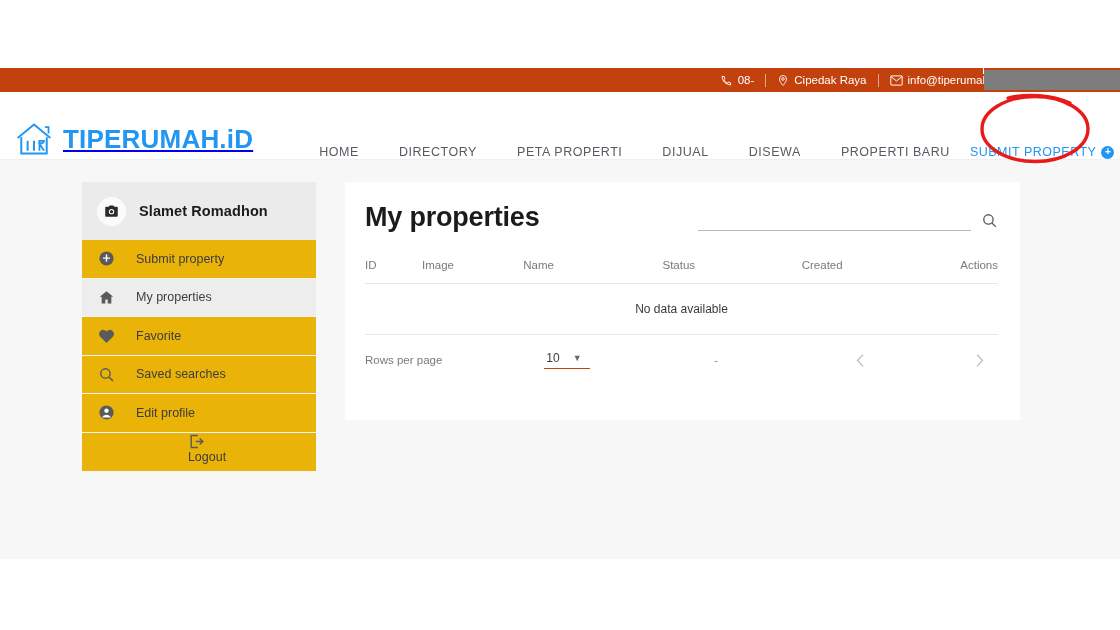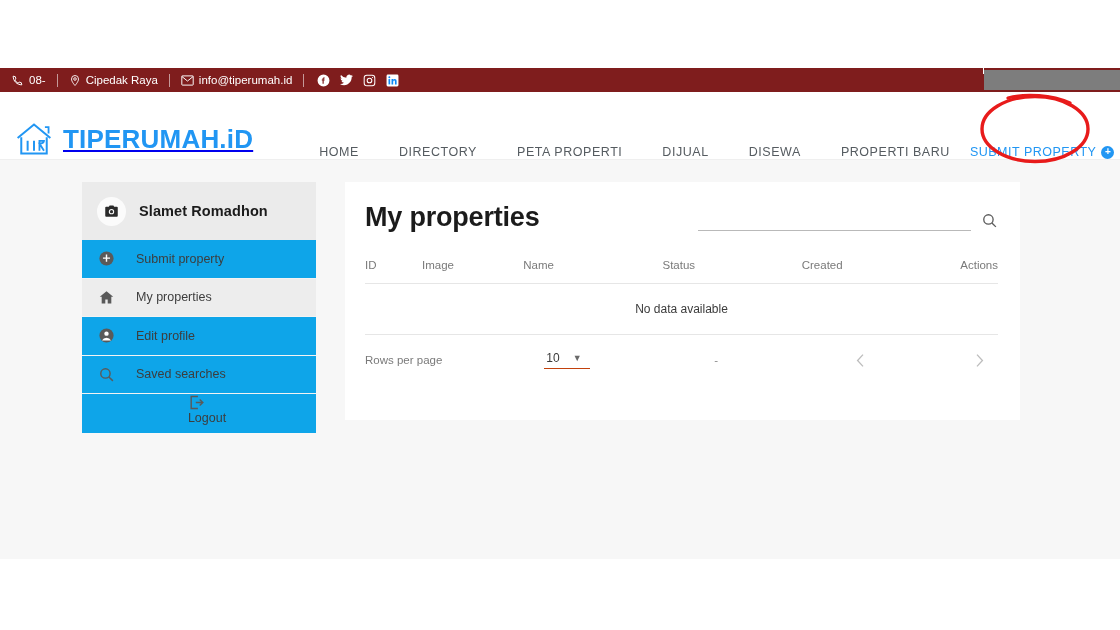--- a/index.html
+++ b/index.html
@@ -9,22 +9,22 @@
     font-family: "Liberation Sans", sans-serif;
     overflow: hidden;
   }
   .page { position: relative; width: 1120px; height: 630px; background:#ffffff; }
 
   
   .top-gap { height: 68px; background:#ffffff; }
 
   
   .topbar {
-    height: 24px; background:#7f1d1d; color:#ffffff;
-    display:flex; align-items:center; 
+    height: 24px; background:#c2410c; color:#ffffff;
+    display:flex; align-items:center; justify-content:flex-end;
     font-size: 11.5px; position: relative;
   }
   .topbar-inner { display:flex; align-items:center; gap:0; padding-right:0; }
   .tb-item { display:flex; align-items:center; gap:5px; padding:0 11px; white-space:nowrap; }
   .tb-sep { width:1px; height:13px; background:rgba(255,255,255,.55); }
   .tb-icon { display:inline-flex; align-items:center; justify-content:center; }
   .tb-icon svg { display:block; }
   .socials { display:flex; align-items:center; gap:10px; padding:0 12px 0 13px; }
   .soc { width:13px; height:13px; display:inline-flex; align-items:center; justify-content:center; }
   .soc svg { display:block; }
@@ -73,21 +73,21 @@
   }
 
   
   .content {
     background:#f7f7f7; height: 399px; position:relative;
     padding: 22px 0 0 0;
   }
   .content-inner { display:flex; padding-left:82px; padding-right:100px; gap:29px; }
 
   
-  .sidebar { width: 234px; background:#0ea5e9; flex:0 0 234px; }
+  .sidebar { width: 234px; background:#eab308; flex:0 0 234px; }
   .side-head {
     background:#ebebeb; height:58px; display:flex; align-items:center;
     padding-left:15px; gap:13px;
   }
   .avatar {
     width:29px; height:29px; border-radius:50%; background:#fbfbfb;
     display:flex; align-items:center; justify-content:center;
   }
   .avatar svg { display:block; }
   .side-name { font-size:14.5px; font-weight:700; color:#1b1b1b; letter-spacing:.1px; }
@@ -295,40 +295,48 @@
 
           <li class="side-item active">
             <span class="side-ico">
               <svg width="17" height="17" viewBox="0 0 24 24" fill="#5a5a5a">
                 <path d="M12 3 2.5 11h2.7v9.5h5.1v-5.8h3.4v5.8h5.1V11h2.7z"></path>
               </svg>
             </span>
             <span class="side-label">My properties</span>
           </li>
 
+          <li class="side-item">
+            <span class="side-ico">
+              <svg width="17" height="16" viewBox="0 0 24 22" fill="#5a5a5a">
+                <path d="M12 21 2.7 11.8A5.8 5.8 0 0 1 12 4.6a5.8 5.8 0 0 1 9.3 7.2z"></path>
+              </svg>
+            </span>
+            <span class="side-label">Favorite</span>
+          </li>
+
+          <li class="side-item">
+            <span class="side-ico">
+              <svg width="17" height="17" viewBox="0 0 24 24" fill="none" stroke="#5a5a5a" stroke-width="2">
+                <circle cx="10.5" cy="10.5" r="6.6"></circle>
+                <path d="M15.4 15.4 21 21"></path>
+              </svg>
+            </span>
+            <span class="side-label">Saved searches</span>
+          </li>
 
           <li class="side-item">
             <span class="side-ico">
               <svg width="17" height="17" viewBox="0 0 24 24" fill="#5a5a5a">
                 <circle cx="12" cy="12" r="10"></circle>
                 <circle cx="12" cy="9.4" r="3.1" fill="#fff"></circle>
                 <path d="M5.6 19a7.2 7.2 0 0 1 12.8 0z" fill="#fff"></path>
               </svg>
             </span>
             <span class="side-label">Edit profile</span>
-          </li>
-
-          <li class="side-item">
-            <span class="side-ico">
-              <svg width="17" height="17" viewBox="0 0 24 24" fill="none" stroke="#5a5a5a" stroke-width="2">
-                <circle cx="10.5" cy="10.5" r="6.6"></circle>
-                <path d="M15.4 15.4 21 21"></path>
-              </svg>
-            </span>
-            <span class="side-label">Saved searches</span>
           </li>
 
 
           <li class="side-item">
             <span class="side-ico">
               <svg width="17" height="17" viewBox="0 0 24 24" fill="none" stroke="#5a5a5a" stroke-width="2">
                 <path d="M14 3.5H4.5v17H14"></path>
                 <path d="M11 12h9.5M16.5 7.6 21 12l-4.5 4.4"></path>
               </svg>
             </span>

